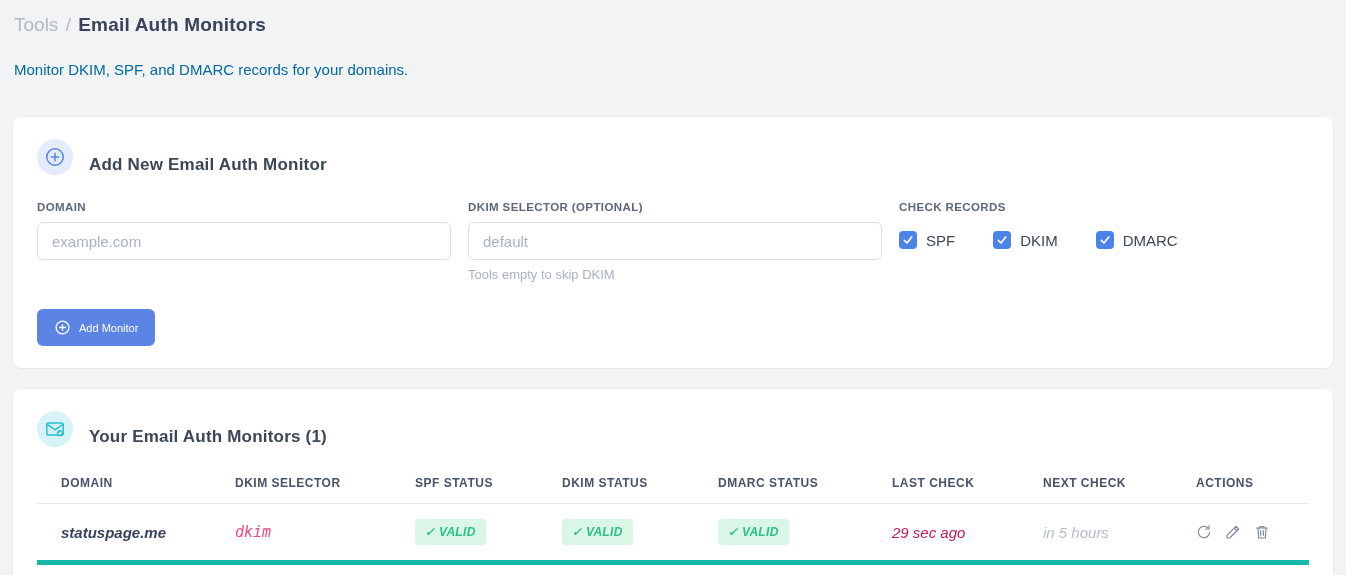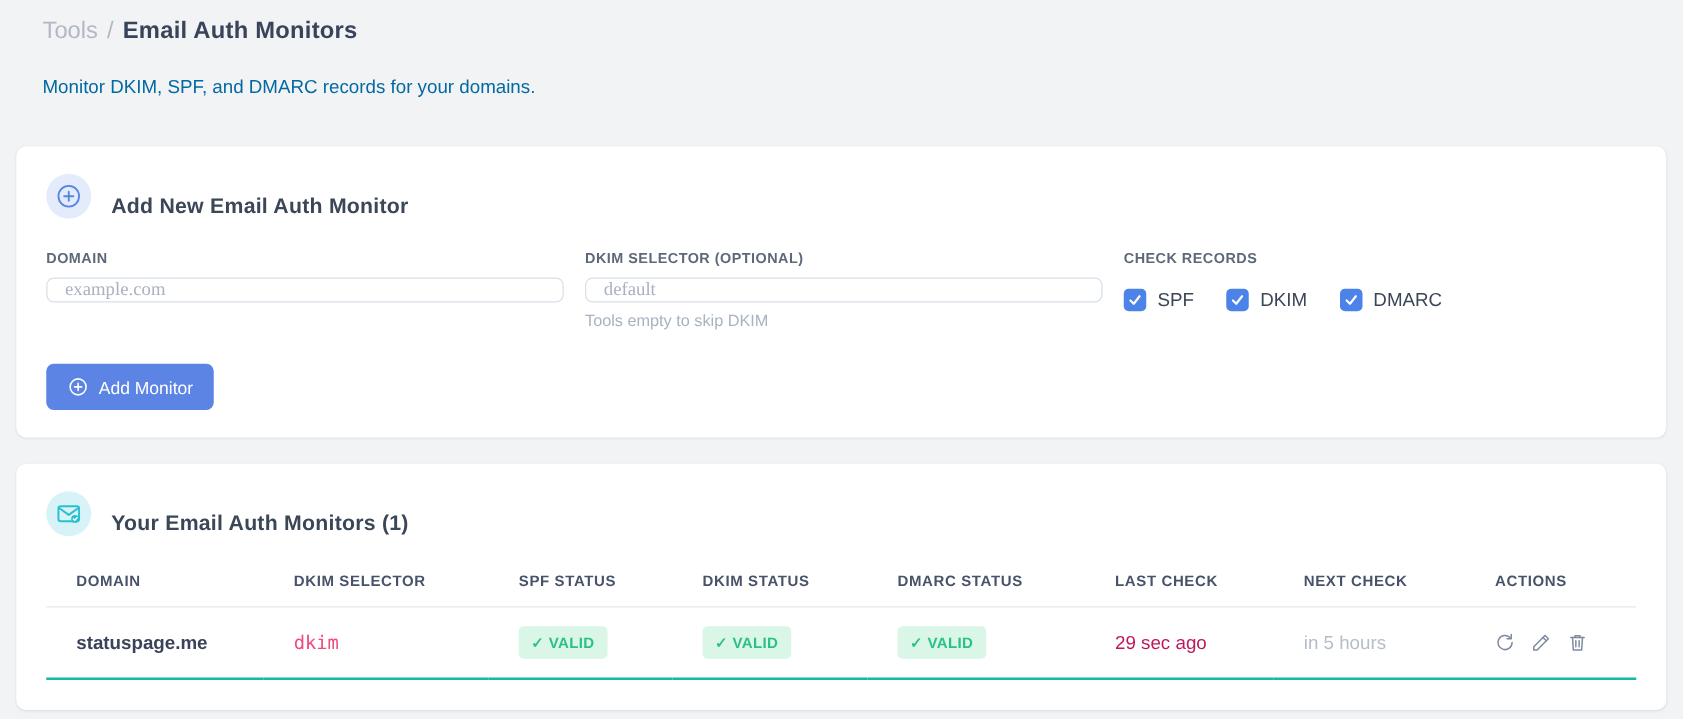--- a/index.html
+++ b/index.html
@@ -4,21 +4,21 @@
 <style>
   * { box-sizing: border-box; margin: 0; padding: 0; }
   html, body { width: 1346px; }
   body {
     min-height: 575px;
     background: #f2f3f5;
     font-family: "Liberation Sans", sans-serif;
     color: #3c4758;
   }
   
-  .page-header { padding: 13px 14px 0 14px; margin-left: 20px; }
+  .page-header { padding: 13px 14px 0 14px; }
   .breadcrumb { font-size: 19px; line-height: 24px; }
   .crumb-section { color: #b2b9c4; font-weight: 500; cursor: pointer; }
   .crumb-sep { color: #b2b9c4; font-weight: 400; padding: 0 2px; }
   .crumb-current { color: #39435a; font-weight: 700; letter-spacing: 0.2px; }
   .page-subtitle { margin-top: 24px; font-size: 15px; color: #0369a1; }
 
   
   .card {
     background: #ffffff;
     border-radius: 8px;
@@ -41,53 +41,53 @@
 
   
   .form-row { display: flex; gap: 17px; margin-top: 26px; align-items: flex-start; }
   .form-col { width: 414px; flex: 0 0 414px; }
   .form-col-checks { flex: 1 1 auto; }
   .field-label {
     display: block; font-size: 11.5px; font-weight: 700; color: #5d6878;
     letter-spacing: 0.4px; margin-bottom: 9px;
   }
   .text-input {
-    width: 100%; height: 20px; border: 1px solid #d8dfe9; border-radius: 6px;
+    width: 100%; height: 38px; border: 1px solid #d8dfe9; border-radius: 6px;
     padding: 0 14px; font-size: 15px; color: #3c4758; outline: none;
-    font-family: Liberation Serif, serif; background: #fff;
+    font-family: Liberation Sans, sans-serif; background: #fff;
   }
   .text-input::placeholder { color: #a9b2c1; }
   .field-helper { margin-top: 7px; font-size: 13px; color: #a9b2c1; }
 
-  .check-group { display: flex; gap: 26px; margin-top: 18px; }
+  .check-group { display: flex; gap: 38px; margin-top: 18px; }
   .check-option { display: flex; align-items: center; gap: 9px; cursor: pointer; }
   .checkbox-box {
     width: 18px; height: 18px; border-radius: 4px; background: #4b83e8;
     display: flex; align-items: center; justify-content: center; flex: 0 0 18px;
   }
   .check-label { font-size: 15px; color: #3b4657; }
 
   .submit-btn {
     margin-top: 27px; height: 37px; border: none; border-radius: 6px;
-    background: #5b84e4; color: #ffffff; font-size: 14px;
+    background: #5b84e4; color: #ffffff; font-size: 11px;
     font-family: "Liberation Sans", sans-serif;
     display: inline-flex; align-items: center; gap: 8px; padding: 0 17px;
     cursor: pointer;
   }
 
   
   .monitors-table { width: 100%; border-collapse: collapse; table-layout: fixed; margin-top: 16px; }
   .monitors-table th {
     text-align: left; font-size: 12px; font-weight: 700; color: #48536a;
     letter-spacing: 0.5px; padding: 13px 24px; border-bottom: 1px solid #e5e8ee;
     white-space: nowrap;
   }
   .monitors-table td {
-    padding: 15px 24px; border-bottom: 2px solid #14b8a6; font-size: 15px;
-    white-space: nowrap; vertical-align: middle;
+    padding: 15px 24px; border-bottom: 5px solid #14b8a6; font-size: 15px;
+    white-space: nowrap; vertical-align: middle; font-style: italic;
   }
   .cell-domain { font-weight: 700; color: #39435a; font-size: 15px; }
   .cell-selector { font-family: "DejaVu Sans Mono", monospace; font-size: 14px; color: #ee4a7b; }
   .status-badge {
     display: inline-block; background: #d9f6e7; color: #2cc184;
     font-size: 12px; font-weight: 700; letter-spacing: 0.3px;
     padding: 6px 10px; border-radius: 4px;
   }
   .cell-last { color: #be185d; font-size: 14px; }
   .cell-next { color: #b5bdc9; font-size: 14px; }

